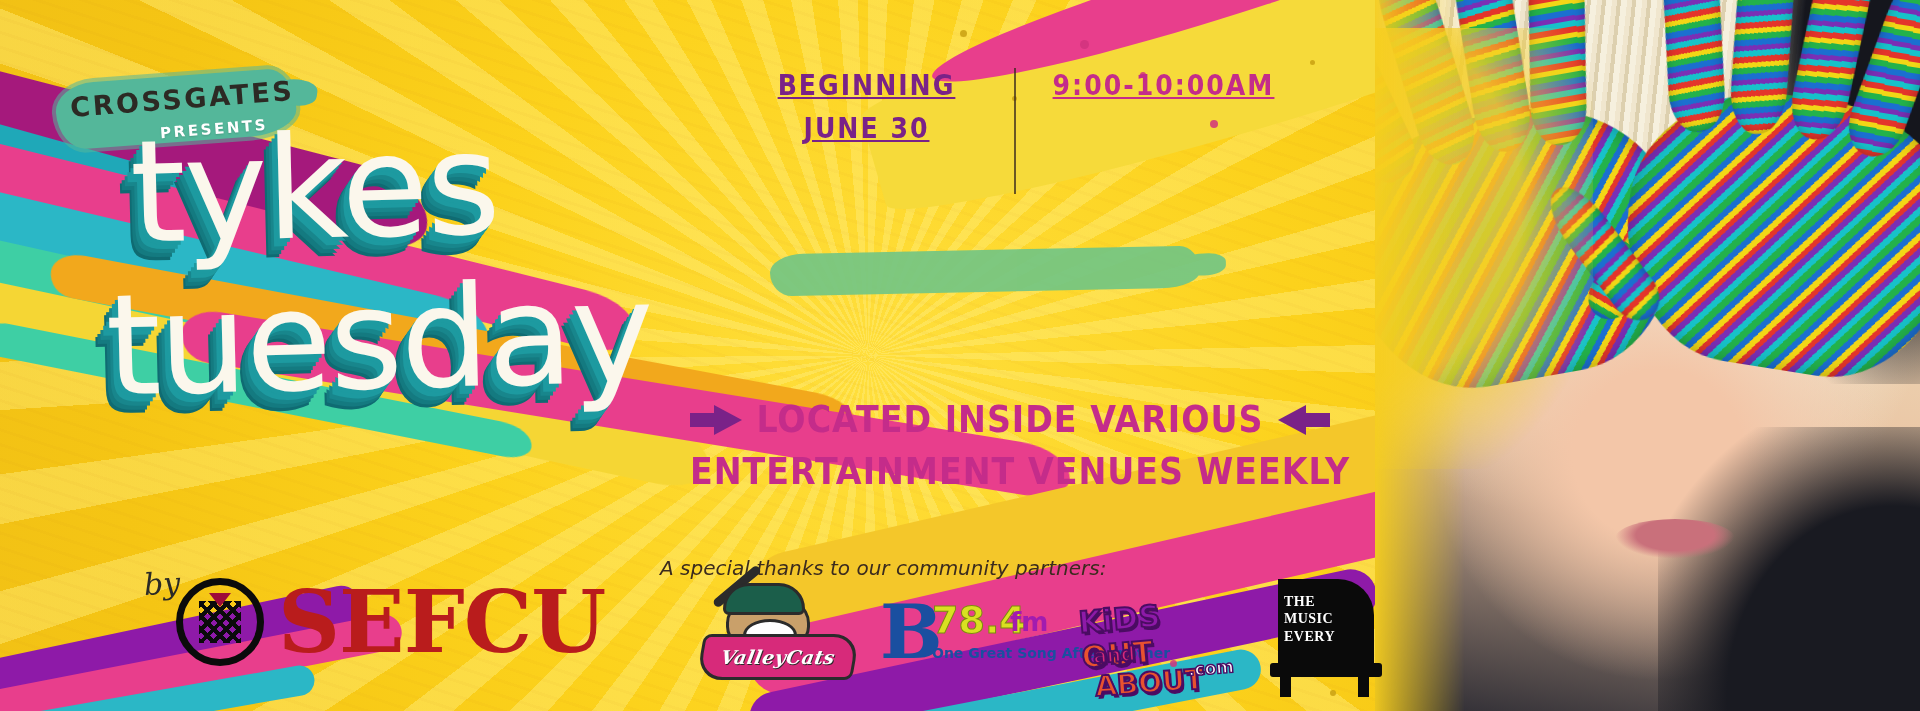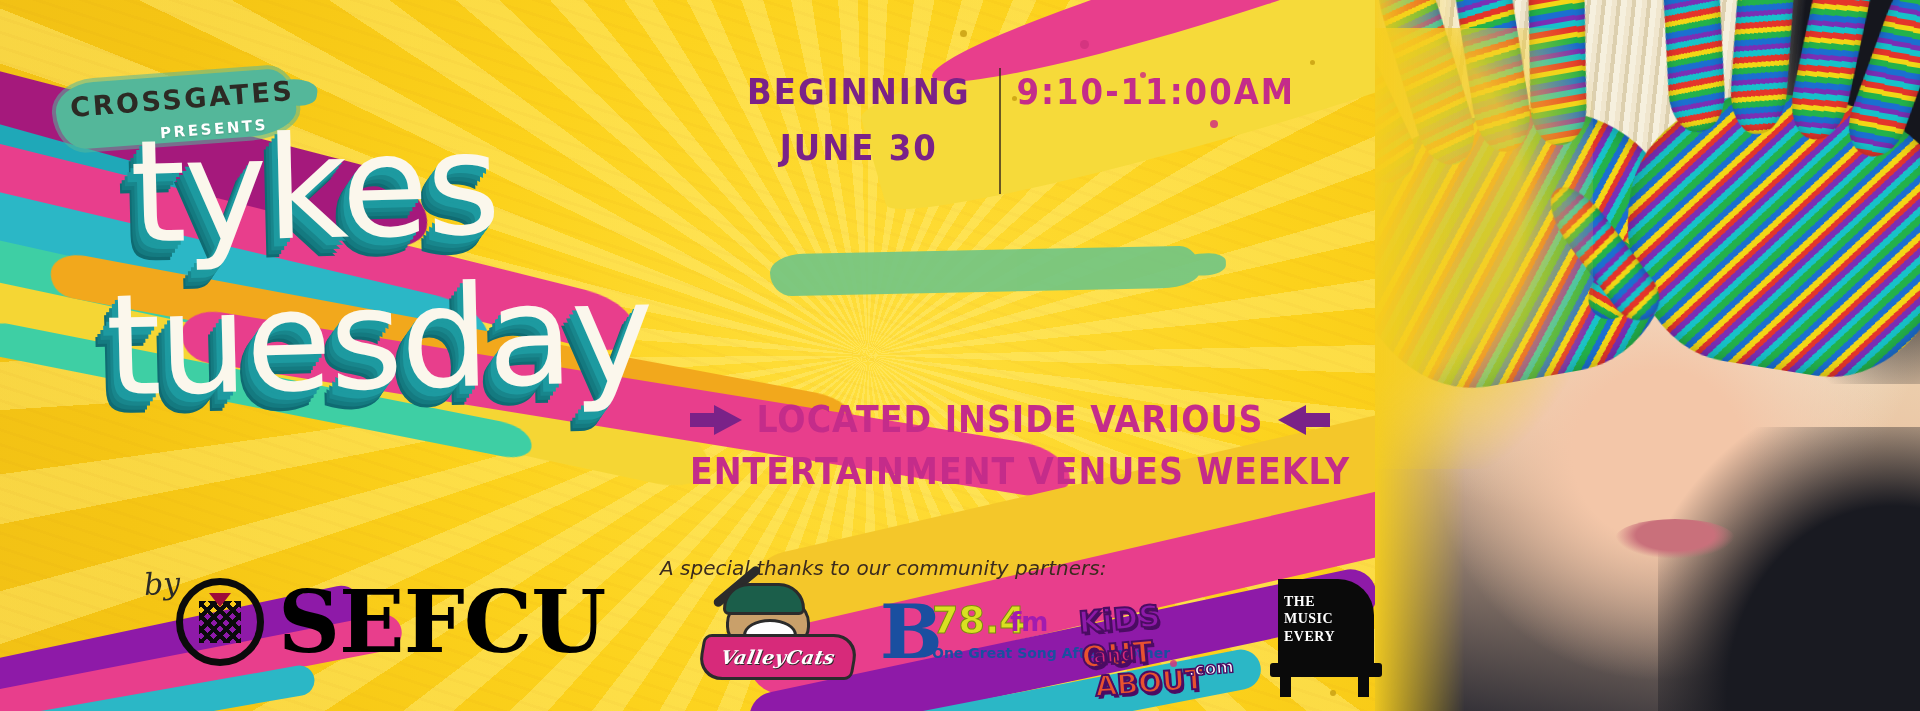--- a/index.html
+++ b/index.html
@@ -240,37 +240,38 @@
   .sefcu-mark .chev{
     position:absolute;top:8px;left:50%;transform:translateX(-50%);
     width:0;height:0;border-left:11px solid transparent;border-right:11px solid transparent;
     border-top:14px solid #9E0B3A;
   }
   .sefcu-word{
     font-family:"DejaVu Serif",serif;
     font-weight:700;
     font-size:86px;
     letter-spacing:-1px;
-    color:#000000;
+    color:#b91c1c;
     line-height:1;
   }
 
   
   .hdr{
     position:absolute;left:735px;top:64px;width:560px;
     display:flex;align-items:flex-start;
   }
   .hdr .col{flex:1;text-align:center;}
   .hdr .rule{
     width:2px;height:126px;background:#3B2B1E;opacity:.75;margin:4px 16px 0;
   }
   .hdr .big{
     font-family:"DejaVu Sans Condensed","DejaVu Sans",sans-serif;
-    font-weight:700;font-size:36px;letter-spacing:2px;line-height:1.55;
+    font-weight:700;font-size:28px;letter-spacing:2px;line-height:1.55;
     white-space:nowrap;
+    text-decoration:underline;
   }
   .hdr .purple{color:#7A2288;}
   .hdr .pink{color:#C42C8A;}
 
   .greenbrush{
     position:absolute;left:770px;top:250px;width:430px;height:42px;
     background:#73C683;
     border-radius:40px 24px 46px 26px / 22px 30px 20px 28px;
     transform:rotate(-1.2deg);
     opacity:.92;
@@ -524,21 +525,21 @@
     <div class="sefcu-word">SEFCU</div>
   </div>
 
   <div class="hdr">
     <div class="col">
       <div class="big purple">BEGINNING</div>
       <div class="big purple">JUNE 30</div>
     </div>
     <div class="rule"></div>
     <div class="col">
-      <div class="big pink">9:10-11:00AM</div>
+      <div class="big pink">9:00-10:00AM</div>
     </div>
   </div>
 
   <div class="greenbrush"></div>
 
 
   <div class="loc">
     <div class="arrow-r"></div>
     <div class="txt">LOCATED INSIDE VARIOUS</div>
     <div class="arrow-l"></div>

